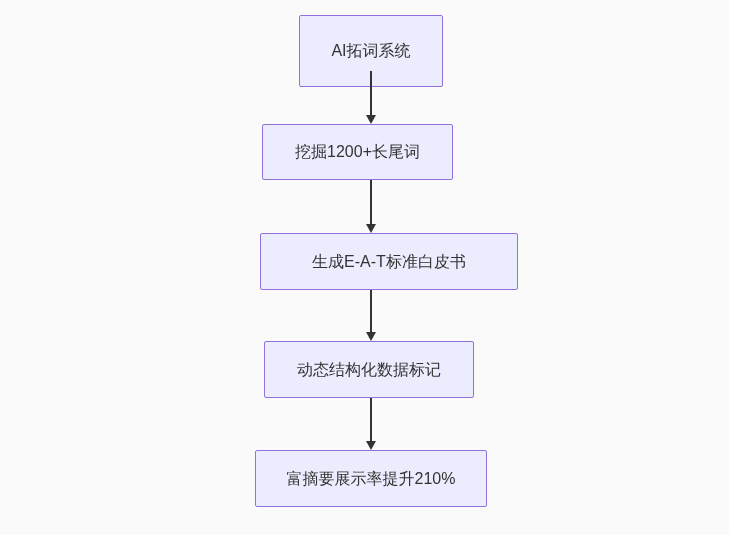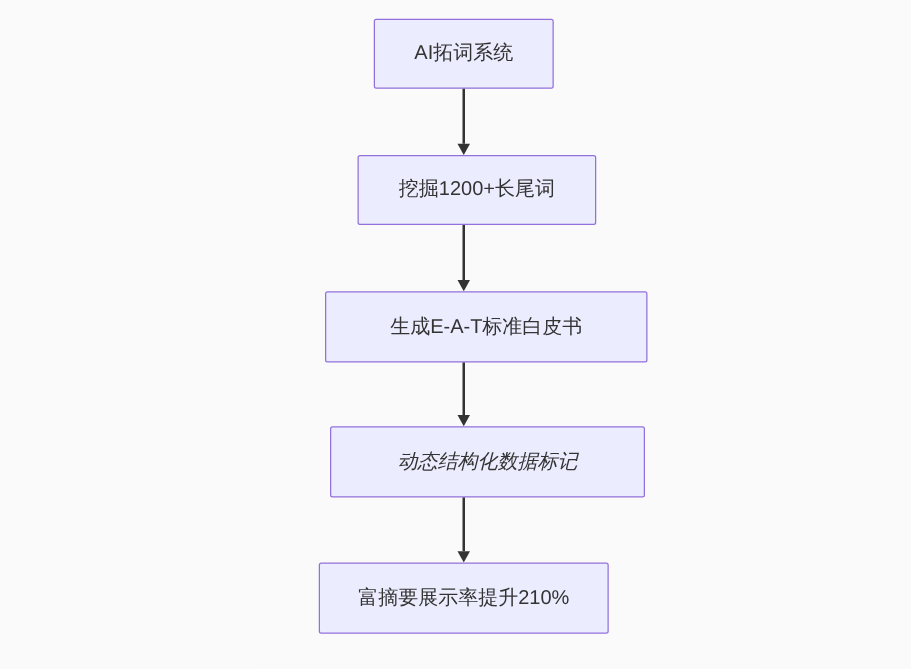--- a/index.html
+++ b/index.html
@@ -21,24 +21,24 @@
     border: 1.5px solid #9370DB;
     border-radius: 2px;
     color: #333333;
     font-size: 16px;
     display: flex;
     align-items: center;
     justify-content: center;
     text-align: center;
     line-height: 1.2;
   }
-  .node-a { left: 299px; top: 15px;  width: 144px; height: 56px; }
-  .node-b { left: 286px; top: 124px; width: 191px; height: 56px; }
+  .node-a { left: 299px; top: 15px;  width: 144px; height: 72px; }
+  .node-b { left: 262px; top: 124px; width: 191px; height: 56px; }
   .node-c { left: 260px; top: 233px; width: 258px; height: 57px; }
-  .node-d { left: 264px; top: 341px; width: 252px; height: 57px; font-style: italic; }
+  .node-d { left: 264px; top: 341px; width: 210px; height: 57px; }
   .node-e { left: 255px; top: 450px; width: 232px; height: 57px; }
 
   .flow-arrow {
     position: absolute;
     left: 365px;           
     width: 12px;
     display: flex;
     flex-direction: column;
     align-items: center;
   }

